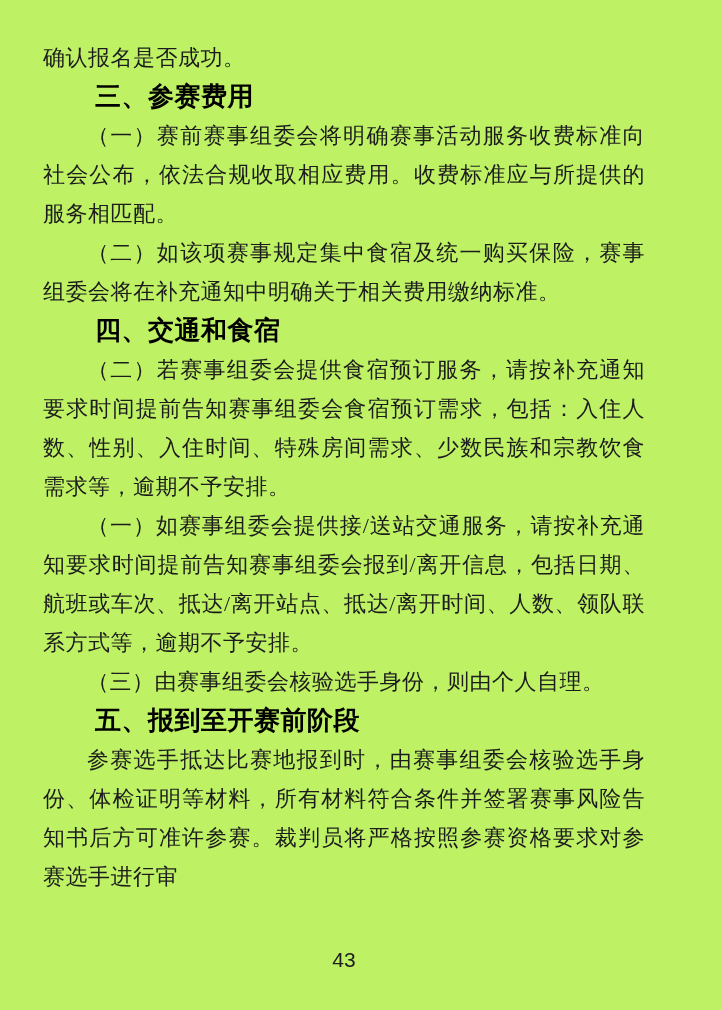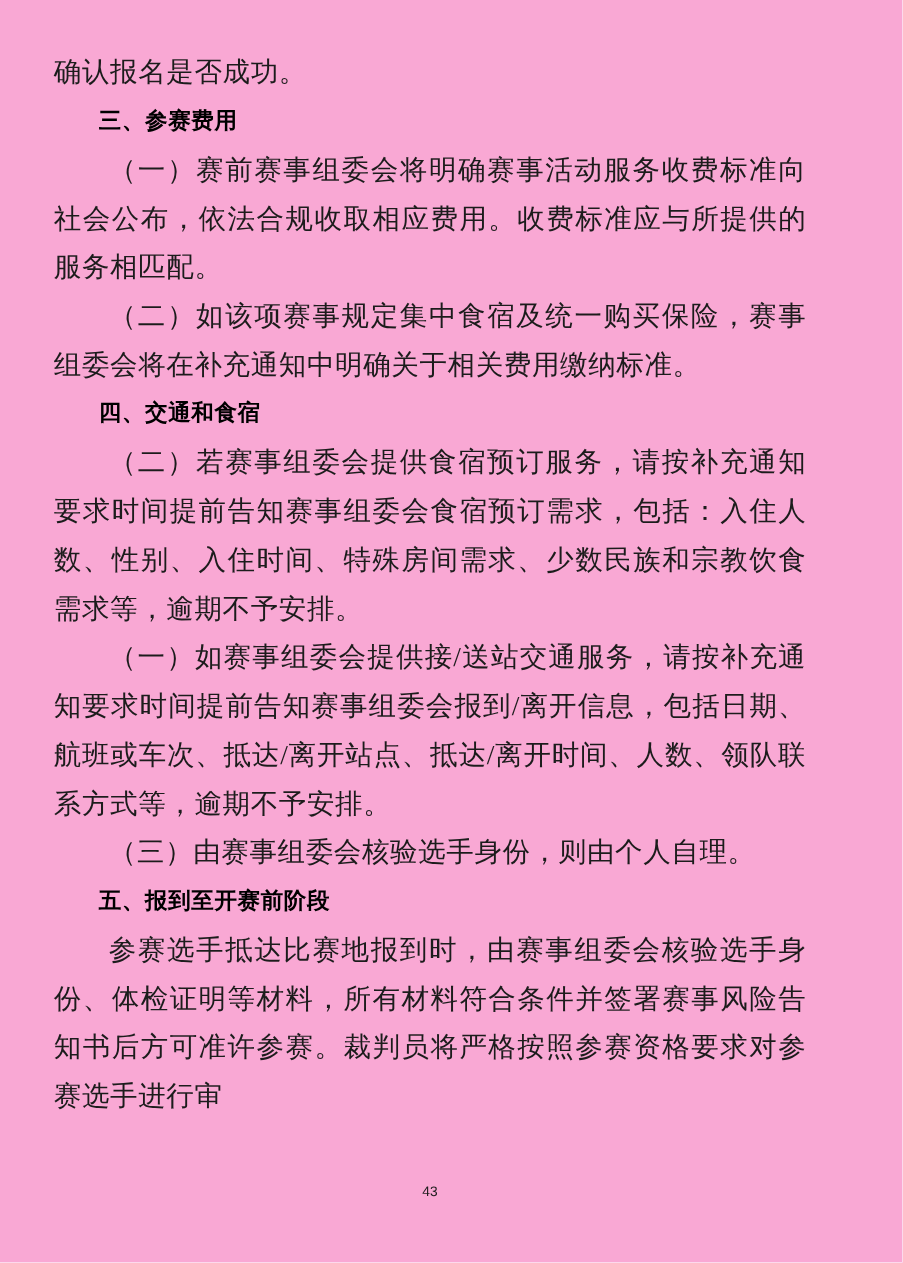--- a/index.html
+++ b/index.html
@@ -4,21 +4,21 @@
 <style>
   html, body {
     margin: 0;
     padding: 0;
     background: #ffffff;
   }
   .page {
     position: relative;
     width: 722px;
     height: 1010px;
-    background: #f9a8d4;
+    background: #bef264;
     overflow: hidden;
     font-family: "Liberation Serif", "DejaVu Serif", serif;
     color: #1c1c1c;
   }
   .content {
     position: absolute;
     top: 38px;
     left: 43px;
     width: 602px;
   }
@@ -29,36 +29,36 @@
     text-indent: 2em;
     margin: 0;
     letter-spacing: 0.5px;
     font-weight: 400;
   }
   .para.no-indent {
     text-indent: 0;
   }
   .heading {
     font-family: "Liberation Sans", "DejaVu Sans", sans-serif;
-    font-size: 18px;
+    font-size: 26px;
     line-height: 39px;
     font-weight: 700;
     color: #000000;
     text-indent: 2em;
     margin: 0;
     letter-spacing: 0.5px;
   }
   .page-footer {
     position: absolute;
     top: 948px;
     left: 43px;
     width: 602px;
     text-align: center;
     font-family: "Liberation Sans", "DejaVu Sans", sans-serif;
-    font-size: 11px;
+    font-size: 21px;
     color: #1c1c1c;
   }
 </style>
 </head>
 <body>
 
 <div class="page">
   <div class="content">
     <p class="para no-indent">确认报名是否成功。</p>
     <p class="heading">三、参赛费用</p>

